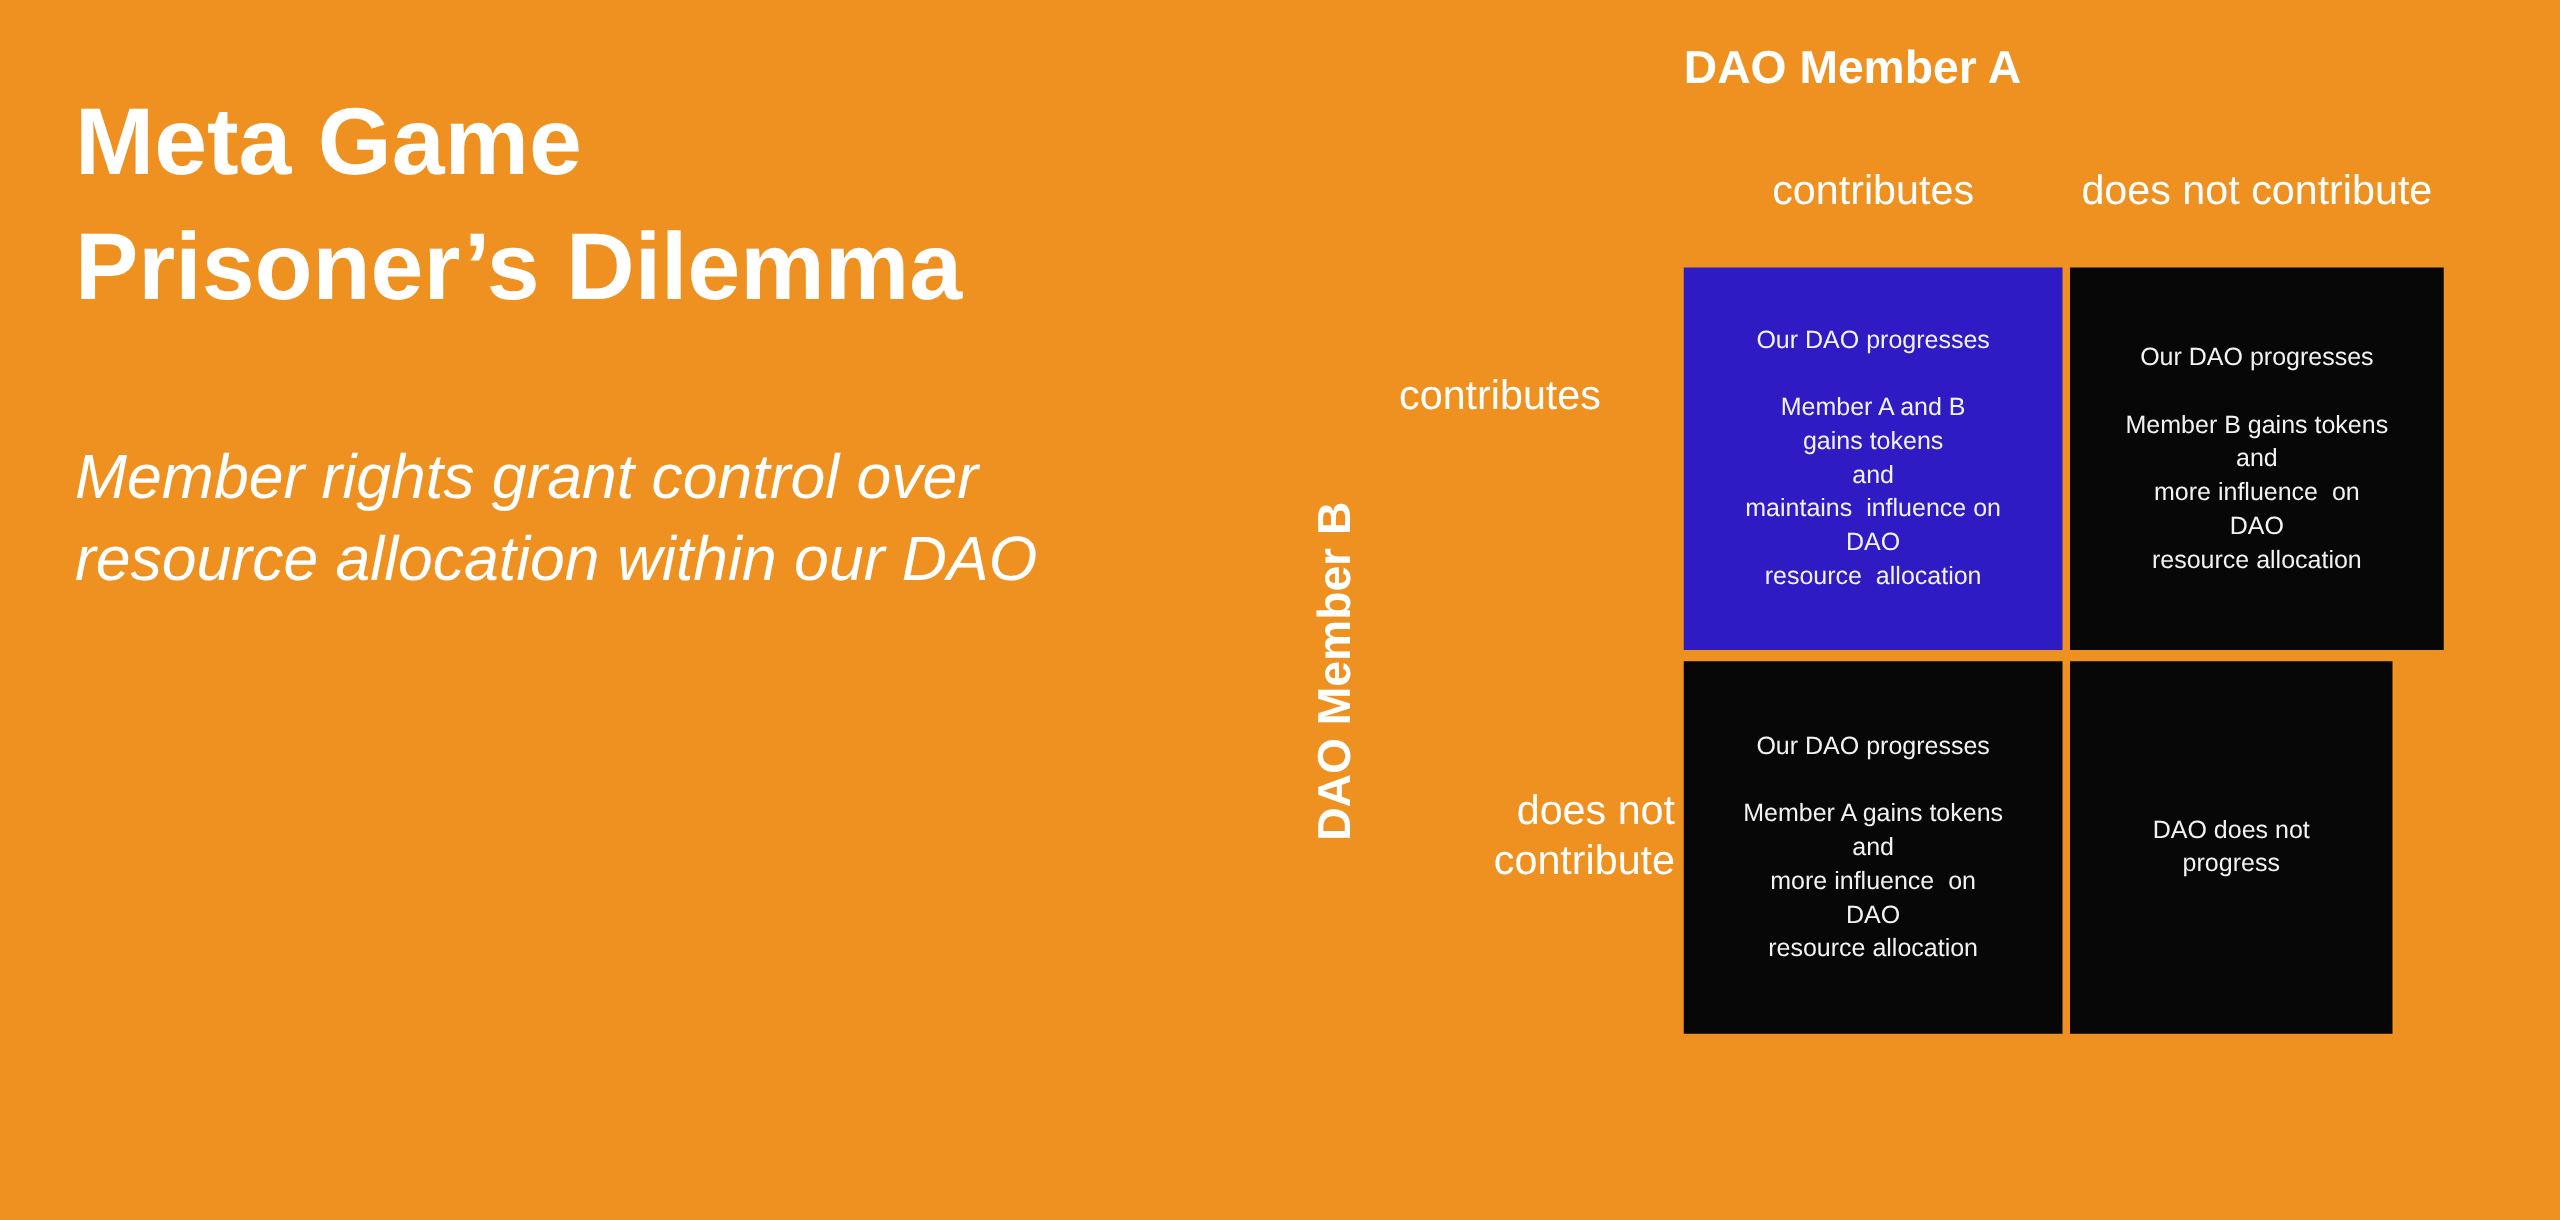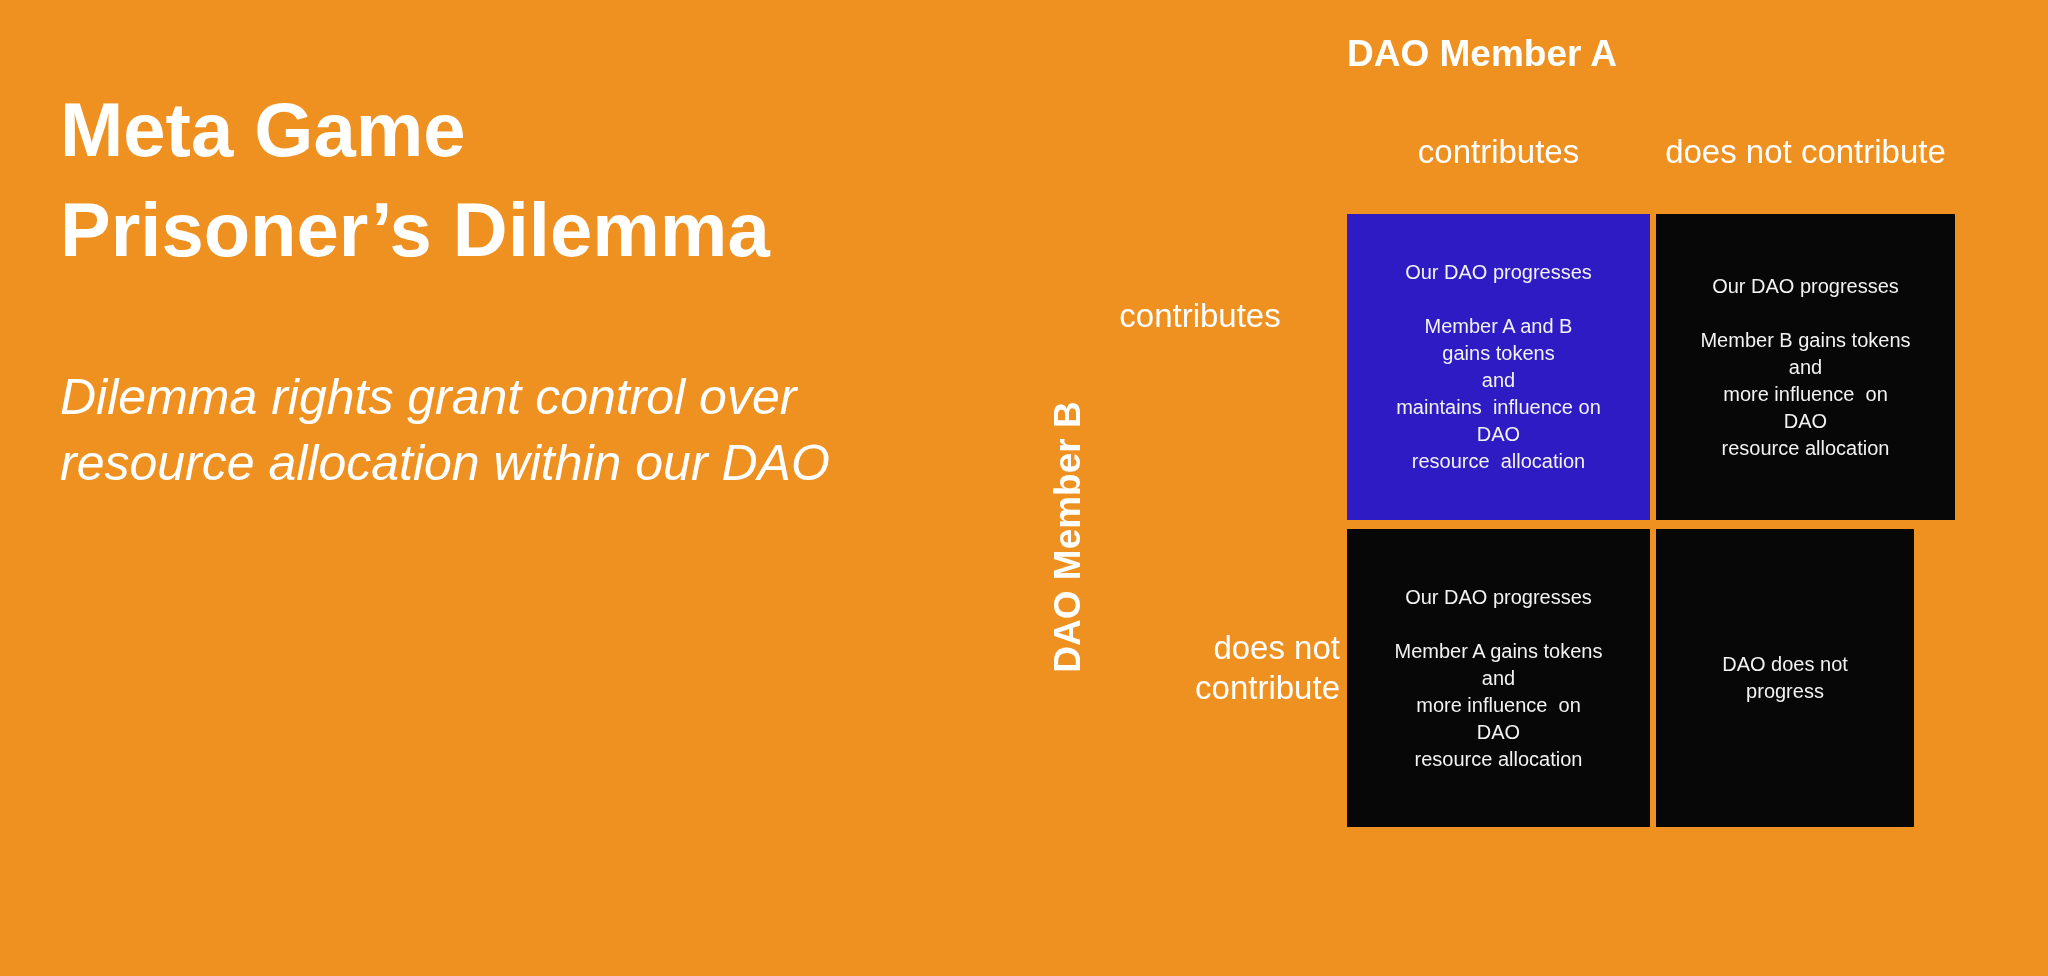--- a/index.html
+++ b/index.html
@@ -17,21 +17,21 @@
     width:2048px;height:976px;
     background:var(--bg);
     overflow:hidden;
   }
   
   .left-block{
     position:absolute;left:60px;top:64px;width:920px;
     color:var(--text);
   }
   .slide-title{
-    margin:16px 0 84px 0;
+    margin:0 0 84px 0;
     font-size:76px;font-weight:bold;line-height:100px;
     white-space:pre-wrap;
   }
   .left-block p{
     margin:0 0 44px 0;
     font-size:50px;font-style:italic;font-weight:400;
     line-height:66px;
     white-space:pre-wrap;
   }
   
@@ -76,21 +76,21 @@
   .cell.br{left:1656px;top:529px;width:258px;height:298px;background:var(--cell-black);}
 </style>
 </head>
 <body>
 
 <div class="slide">
 
   <div class="left-block">
     <h1 class="slide-title">Meta Game
 Prisoner’s Dilemma</h1>
-    <p>Dilemma rights grant control over
+    <p>Member rights grant control over
 resource allocation within our DAO</p>
   </div>
 
   <div>
     <div class="player-a-label">DAO Member A</div>
 
     <div class="col-label c1">contributes</div>
     <div class="col-label c2">does not contribute</div>
 
     <div class="player-b-label">DAO Member B</div>

